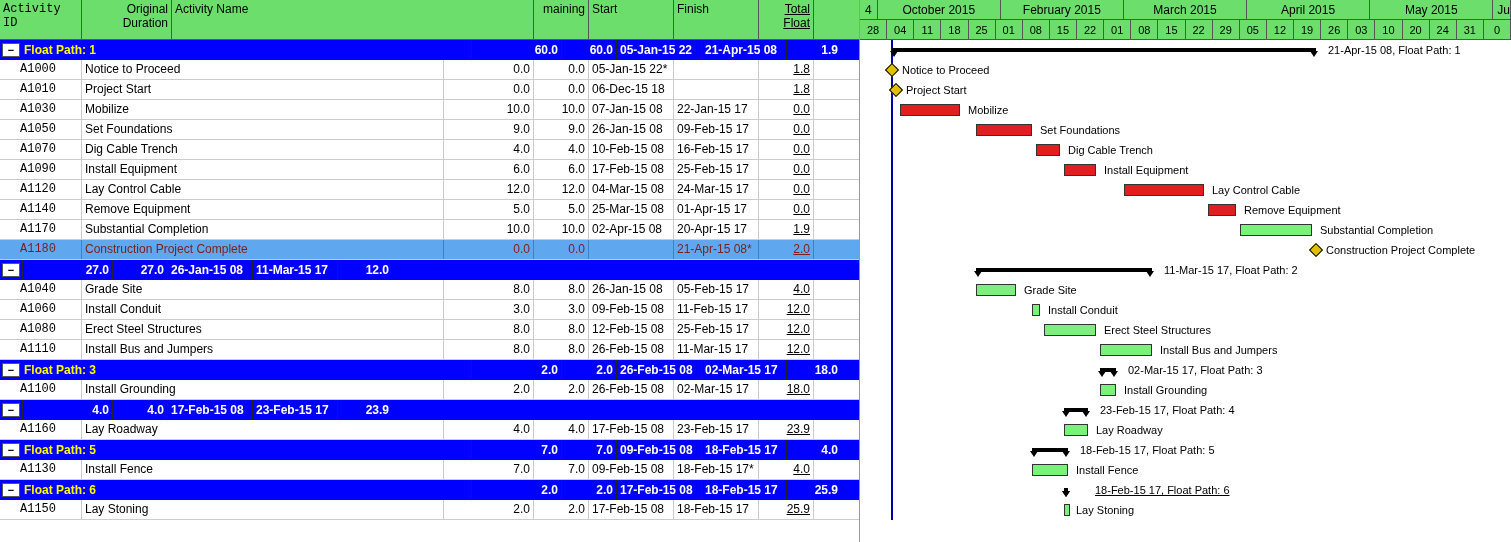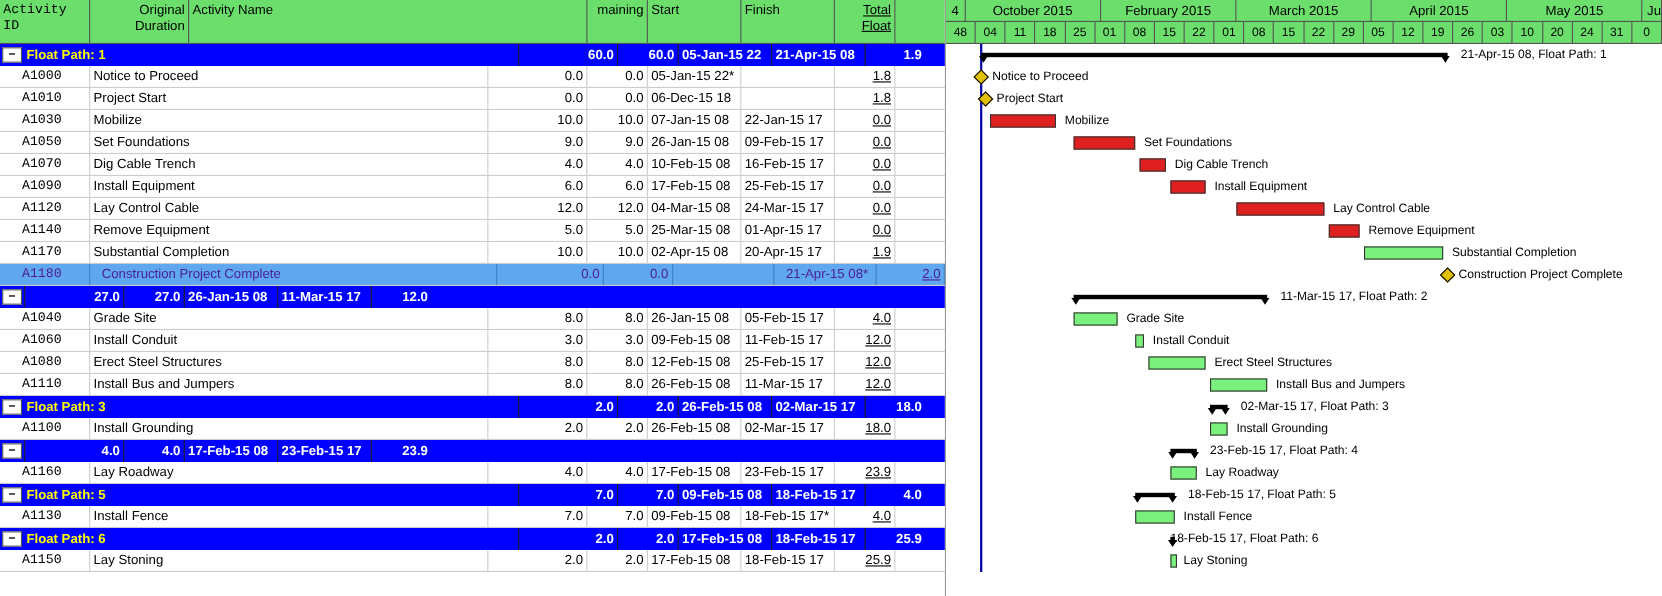--- a/index.html
+++ b/index.html
@@ -22,21 +22,21 @@
 
   
   .group-row { display:flex; align-items:center; background:#0000ff; color:#ffff00; font-weight:bold; height:20px; }
   .group-toggle { width:18px; text-align:center; color:#000; background:#fff; margin:2px; height:14px; line-height:12px; font-size:11px; border:1px solid #555; }
   .group-name { flex: 0 0 449px; padding-left:2px; }
   .group-cell { border-left:1px solid #222; color:#fff; text-align:right; padding:0 3px; height:100%; line-height:20px; }
   .gc-od { width:90px; } .gc-rem{width:55px;} .gc-start{width:85px; text-align:left; padding-left:3px;} .gc-finish{width:85px; text-align:left;padding-left:3px;} .gc-float{width:55px;}
 
   
   .act-row { display:flex; height:20px; border-bottom:1px solid #ccc; }
-  .act-row.sel { background:#5fa7ef; color:#4c1d95;justify-content:space-between; }
+  .act-row.sel { background:#5fa7ef; color:#7f1d1d; }
   .act-row.sel .cell { border-right-color:#4080c0; }
   .cell { border-right:1px solid #ccc; padding:0 3px; line-height:19px; overflow:hidden; white-space:nowrap; }
   .cell.right { text-align:right; }
   .cell.col-id { padding-left:20px; }
 
   
   .gantt-header { height:40px; background:#6bde6b; border-bottom:1px solid #555; position:relative; }
   .month-row { display:flex; height:20px; }
   .month { border-right:1px solid #555; border-bottom:1px solid #555; text-align:center; line-height:20px; font-size:12px; }
   .day-row { display:flex; height:20px; }
@@ -293,21 +293,21 @@
       <div class="month-row" id="month-row">
           <div class="month" style="width: 20px;">4</div>
           <div class="month" style="width: 140px;">October 2015</div>
           <div class="month" style="width: 140px;">February 2015</div>
           <div class="month" style="width: 140px;">March 2015</div>
           <div class="month" style="width: 140px;">April 2015</div>
           <div class="month" style="width: 140px;">May 2015</div>
           <div class="month" style="width: 20px; text-align: right;">Ju</div>
         </div>
       <div class="day-row" id="day-row">
-          <div class="day" style="width: 28px;">48</div>
+          <div class="day" style="width: 28px;">28</div>
           <div class="day" style="width: 28px;">04</div>
           <div class="day" style="width: 28px;">11</div>
           <div class="day" style="width: 28px;">18</div>
           <div class="day" style="width: 28px;">25</div>
           <div class="day" style="width: 28px;">01</div>
           <div class="day" style="width: 28px;">08</div>
           <div class="day" style="width: 28px;">15</div>
           <div class="day" style="width: 28px;">22</div>
           <div class="day" style="width: 28px;">01</div>
           <div class="day" style="width: 28px;">08</div>
@@ -411,21 +411,21 @@
         <div class="gantt-row">
           <div class="pathbar" style="left: 172px; width: 36px;"></div>
           <div class="gantt-label" style="left: 220px;">18-Feb-15 17, Float Path: 5</div>
         </div>
         <div class="gantt-row">
           <div class="bar green" style="left: 172px; width: 36px;"></div>
           <div class="gantt-label" style="left: 216px;">Install Fence</div>
         </div>
         <div class="gantt-row">
           <div class="pathbar" style="left: 204px; width: 4px;"></div>
-          <div class="gantt-label" style="left: 204px;">18-Feb-15 17, Float Path: 6</div>
+          <div class="gantt-label" style="left: 235px; text-decoration: underline;">18-Feb-15 17, Float Path: 6</div>
         </div>
         <div class="gantt-row">
           <div class="bar green" style="left: 204px; width: 6px;"></div>
           <div class="gantt-label" style="left: 216px;">Lay Stoning</div>
         </div>
       </div>
   </div>
 </div>
 
 </body></html>

